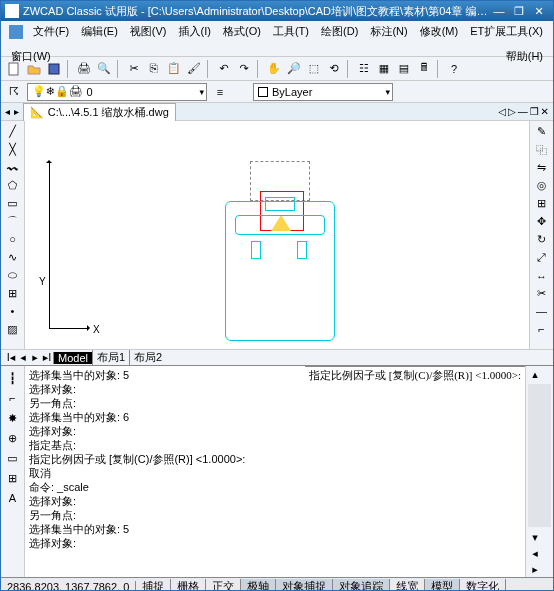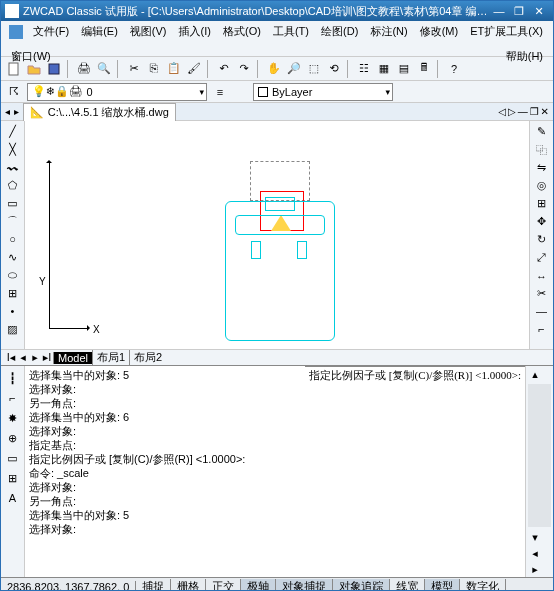--- a/index.html
+++ b/index.html
@@ -235,20 +235,21 @@
   </div>
   <div class="cmd-text">
     <div class="cmd-log" id="cmdlog">
         <div class="line">选择集当中的对象: 5</div>
         <div class="line">选择对象:</div>
         <div class="line">另一角点:</div>
         <div class="line">选择集当中的对象: 6</div>
         <div class="line">选择对象:</div>
         <div class="line">指定基点:</div>
         <div class="line">指定比例因子或 [复制(C)/参照(R)] &lt;1.0000&gt;:</div>
+        <div class="line">取消</div>
         <div class="line">命令: _scale</div>
         <div class="line">选择对象:</div>
         <div class="line">另一角点:</div>
         <div class="line">选择集当中的对象: 5</div>
         <div class="line">选择对象:</div>
       </div>
     <div class="cmd-input">指定比例因子或 [复制(C)/参照(R)] &lt;1.0000&gt;:</div>
   </div>
   <div class="cmd-scroll">
     <span class="vb">▴</span>

